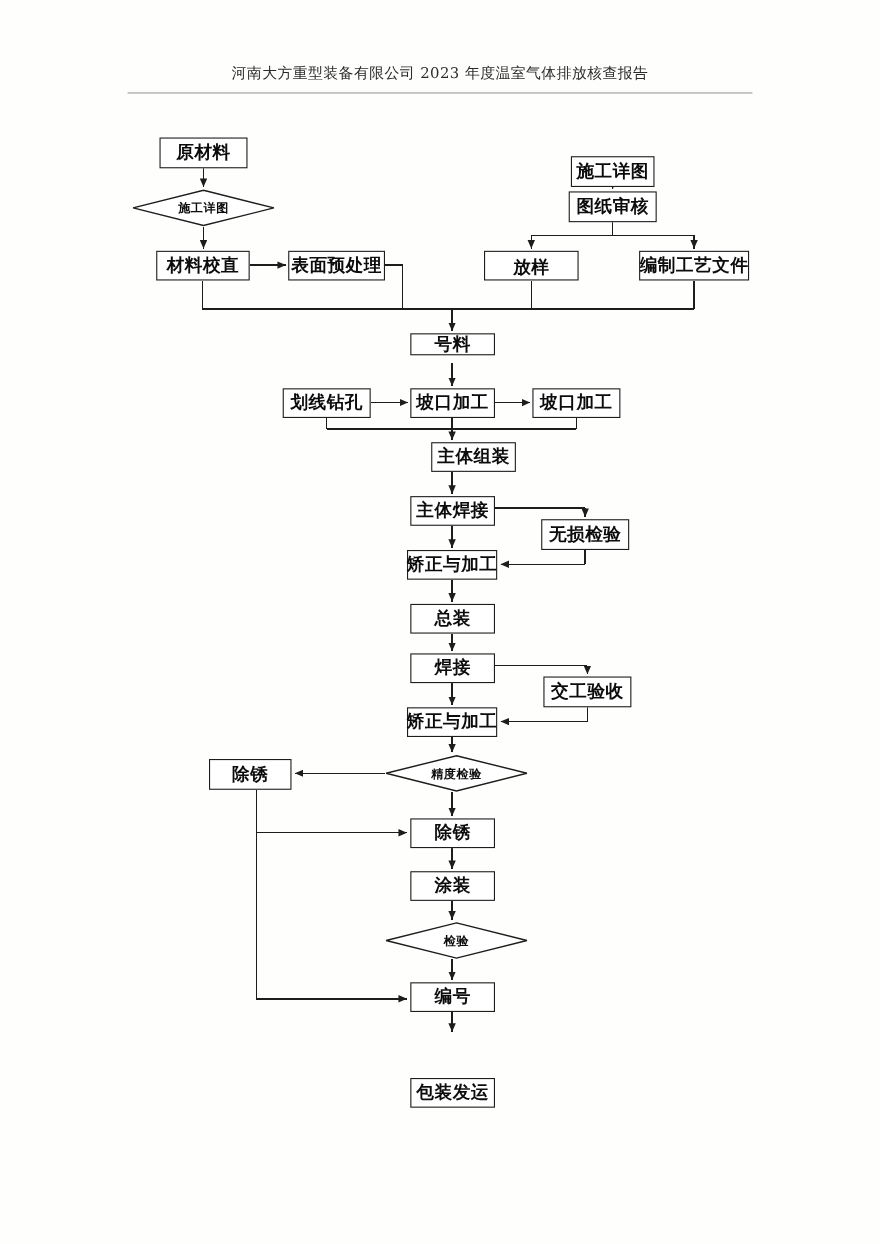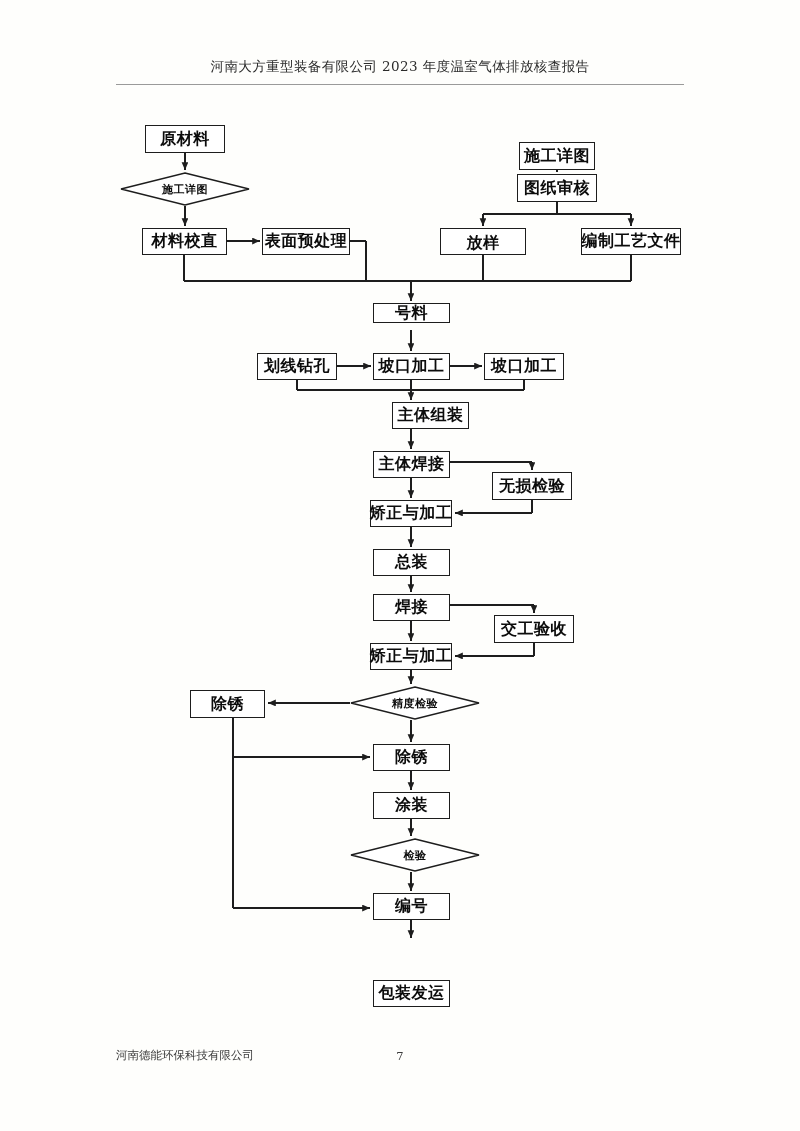--- a/index.html
+++ b/index.html
@@ -253,18 +253,14 @@
         <div class="node" style="left: 373px; top: 893px; width: 77px; height: 27px;">
           <span>编号</span>
         </div>
         <div class="node" style="left: 373px; top: 940px; width: 77px; height: 27px; margin-top: 40px;">
           <span>包装发运</span>
         </div>
       </div>
   </div>
 
 
-  <div class="footer">
-    <span class="footer-company">河南德能环保科技有限公司</span>
-    <span class="footer-page">7</span>
-  </div>
 
 </div>
 
 </body></html>

